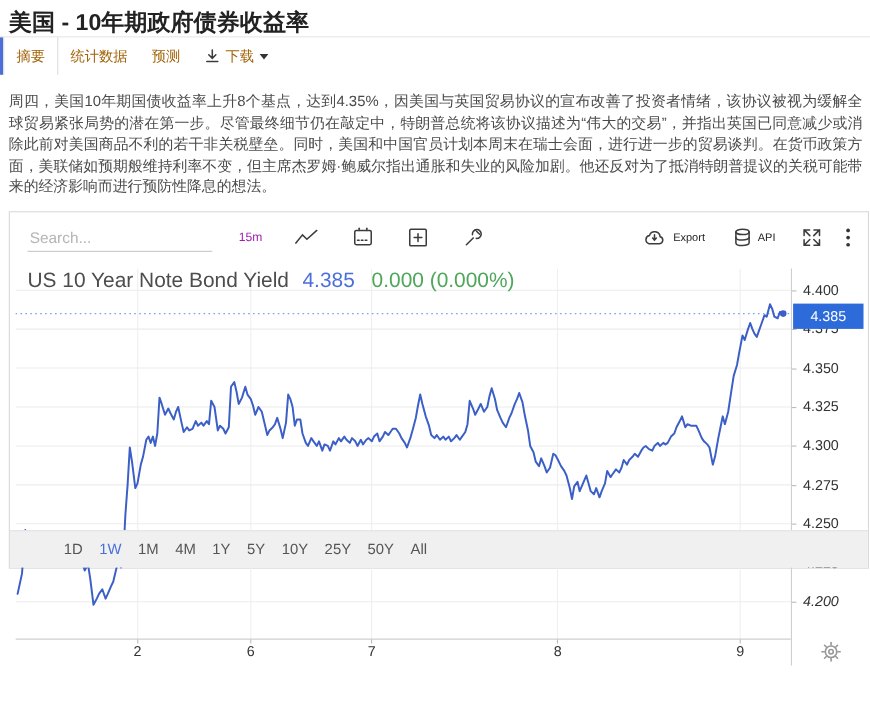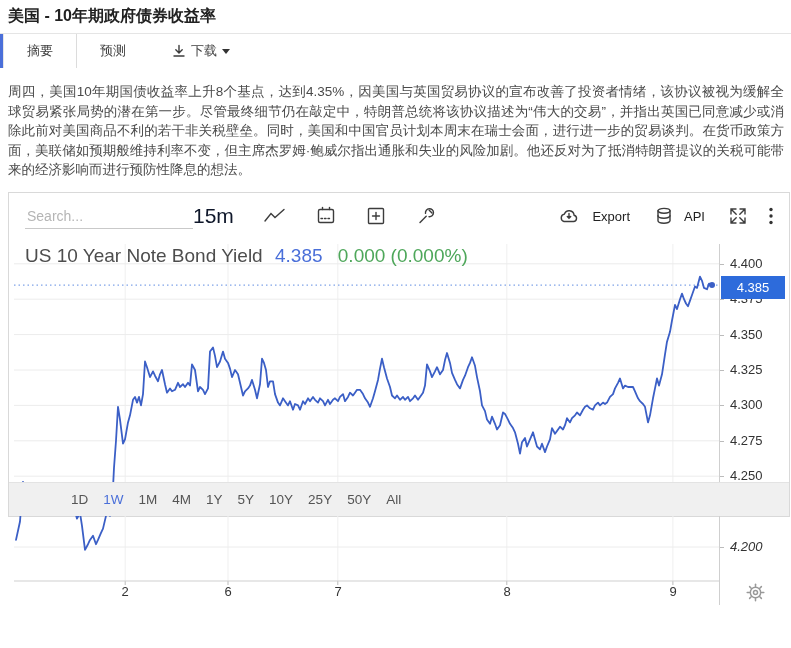--- a/index.html
+++ b/index.html
@@ -1,78 +1,81 @@
 <!DOCTYPE html>
 <html style="--accent: #4a6fd9; --line: #3b5fc6; --badge: #2d6bdb; --green: #4ea75a; --dotted: #7fa3e8;"><head>
 <meta charset="utf-8">
 <style>
   :root{
     --accent:#4a6fd9; --line:#3b5fc6; --badge:#2d6bdb; --green:#4ea75a; --dotted:#7fa3e8;
   }
   *{box-sizing:border-box}
   html,body{width:791px;height:648px;margin:0;padding:0;overflow:hidden;background:#fff;
     font-family:"Liberation Sans","DejaVu Sans",sans-serif;color:#333}
-  .page-title{position:absolute;left:8px;top:6px;margin:0;font-size:16px;font-weight:bold;color:#222}
+  .page-title{position:absolute;left:8px;top:6px;margin:0;font-size:21px;font-weight:bold;color:#222}
   
   .tabbar{position:absolute;left:0;top:33px;width:791px;height:35px;display:flex;align-items:stretch;
     border-top:1px solid #e5e5e5;font-size:13px}
   .tab-accent{width:3px;background:var(--accent)}
-  .tab{display:flex;align-items:center;padding:0 23px;cursor:pointer;color:#404040;white-space:nowrap}
+  .tab{display:flex;align-items:center;padding:0 11px;cursor:pointer;color:#a16207;white-space:nowrap}
   .tab.active{border-left:1px solid #e6e6e6;border-right:1px solid #dcdcdc}
   .tab .caret{width:0;height:0;border-left:4px solid transparent;border-right:4px solid transparent;
     border-top:5px solid #333;margin-left:5px}
   .tab svg{margin-right:5px}
   
   .summary{position:absolute;left:8px;top:82px;width:776px;margin:0;font-size:13.5px;line-height:19.5px;
     color:#4a4a4a;text-align:justify}
   
   .panel{position:absolute;left:8px;top:192px;width:782px;height:325px;border:1px solid #d9d9d9;background:#fff}
   .toolbar{position:absolute;left:0;top:0;right:0;height:46px;display:flex;align-items:center;padding:0 16px}
   .search{width:168px;border:0;border-bottom:1px solid #c9c9c9;outline:none;font-size:14px;padding:4px 2px;
     color:#333;background:transparent;font-family:inherit}
   .search::placeholder{color:#b5b5b5}
-  .interval{font-size:21px;color:#0f172a;cursor:pointer}
+  .interval{margin-left:24px;font-size:11px;color:#a21caf;cursor:pointer}
   .tool-icon{display:inline-flex;align-items:center;justify-content:center;margin-left:30px;cursor:pointer}
   .right-group{margin-left:auto;display:inline-flex;align-items:center}
   .right-group .tool-icon{margin-left:26px}
-  .tool-text{display:inline-flex;align-items:center;gap:12px;font-size:13px;color:#222;cursor:pointer;margin-left:26px}
+  .tool-text{display:inline-flex;align-items:center;gap:6px;font-size:10px;color:#222;cursor:pointer;margin-left:26px}
   .tool-text:first-child{margin-left:0}
   svg.icon{stroke:#3c3c3c;fill:none;stroke-width:1.4;stroke-linecap:round}
   
   .chart-head{position:absolute;left:16px;top:52px;font-size:19px;z-index:5;background:transparent;white-space:nowrap}
   .cname{color:#4d4d4d}
   .cval{color:var(--accent);margin-left:7px}
   .cchg{color:var(--green);margin-left:10px}
   
   .plot{position:absolute;left:5px;top:51px;width:705px;height:342px}
   .yaxis{position:absolute;left:710px;top:51px;width:70px;height:361px;border-left:1px solid #cfcfcf}
   .ylab{position:absolute;left:10px;font-size:13px;color:#333}
   .ytick{position:absolute;left:0;width:4px;height:1px;background:#bbb}
   .badge{position:absolute;left:712px;top:83px;width:64px;height:23px;background:var(--badge);color:#fff;
     font-size:13px;display:flex;align-items:center;justify-content:center;z-index:6}
   .xaxis{position:absolute;left:0;top:391px;width:710px;height:18px}
   .xlab{position:absolute;transform:translateX(-50%);font-size:13px;color:#333}
   .gear{position:absolute;left:737px;top:390px;cursor:pointer}
   
   .rangebar{position:absolute;left:0;right:0;bottom:0;height:34px;background:#f0f0f0;border-top:1px solid #e3e3e3;
-    display:flex;align-items:center;padding-left:62px}
+    display:flex;align-items:center;padding-left:49px}
   .rbtn{margin-right:15px;font-size:13.5px;color:#555;cursor:pointer}
   .rbtn.active{color:var(--accent)}
 </style>
 </head>
 <body>
 
 <div>
 
   <h1 class="page-title">美国 - 10年期政府债券收益率</h1>
 
   <div class="tabbar">
     <span class="tab-accent"></span>
     <div class="tab active">
       <span>摘要</span>
+    </div>
+    <div class="tab">
+      <span>统计数据</span>
     </div>
     <div class="tab">
       <span>预测</span>
     </div>
     <div class="tab">
       <svg class="icon" width="14" height="14" viewBox="0 0 14 14">
         <path d="M7,1.5 V8.5 M3.8,5.8 L7,9 L10.2,5.8 M2,12 H12"></path>
       </svg>
       <span>下载</span>
       <span class="caret"></span>

